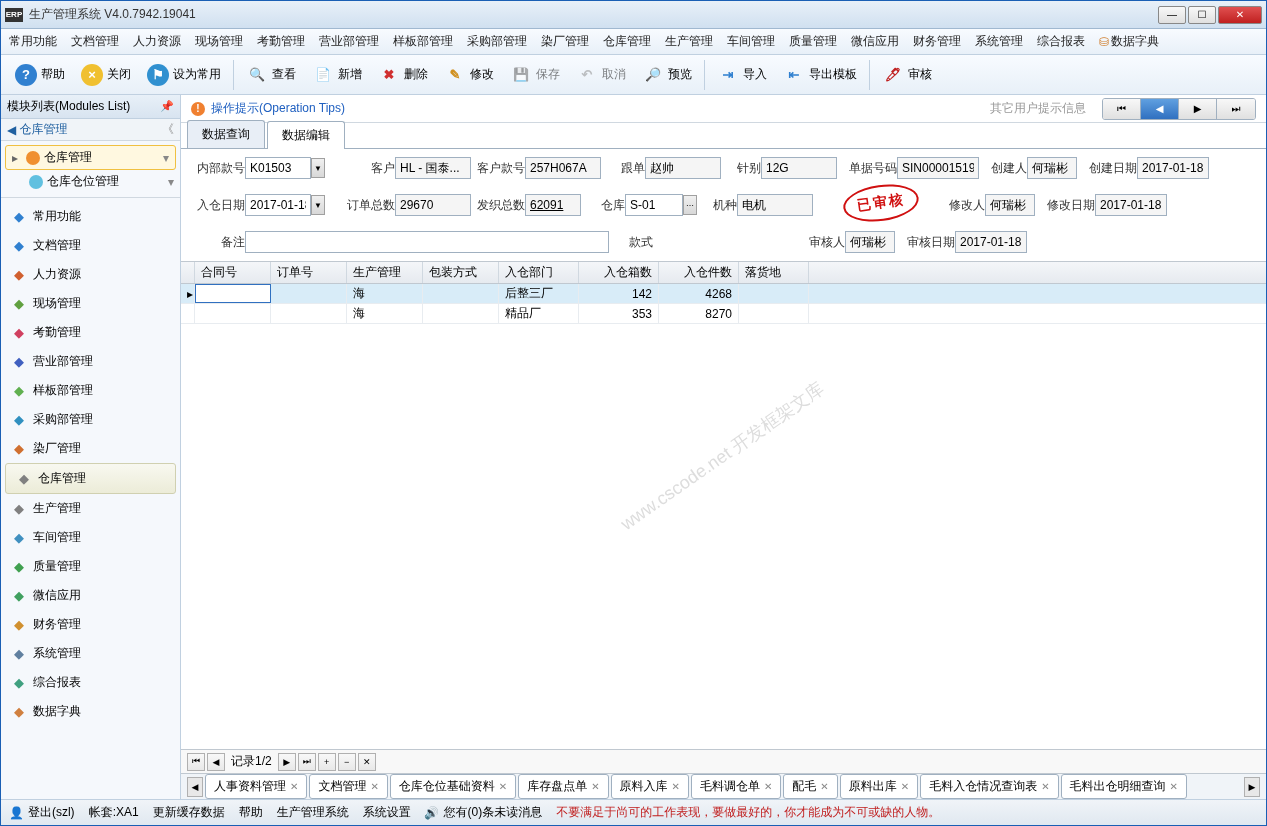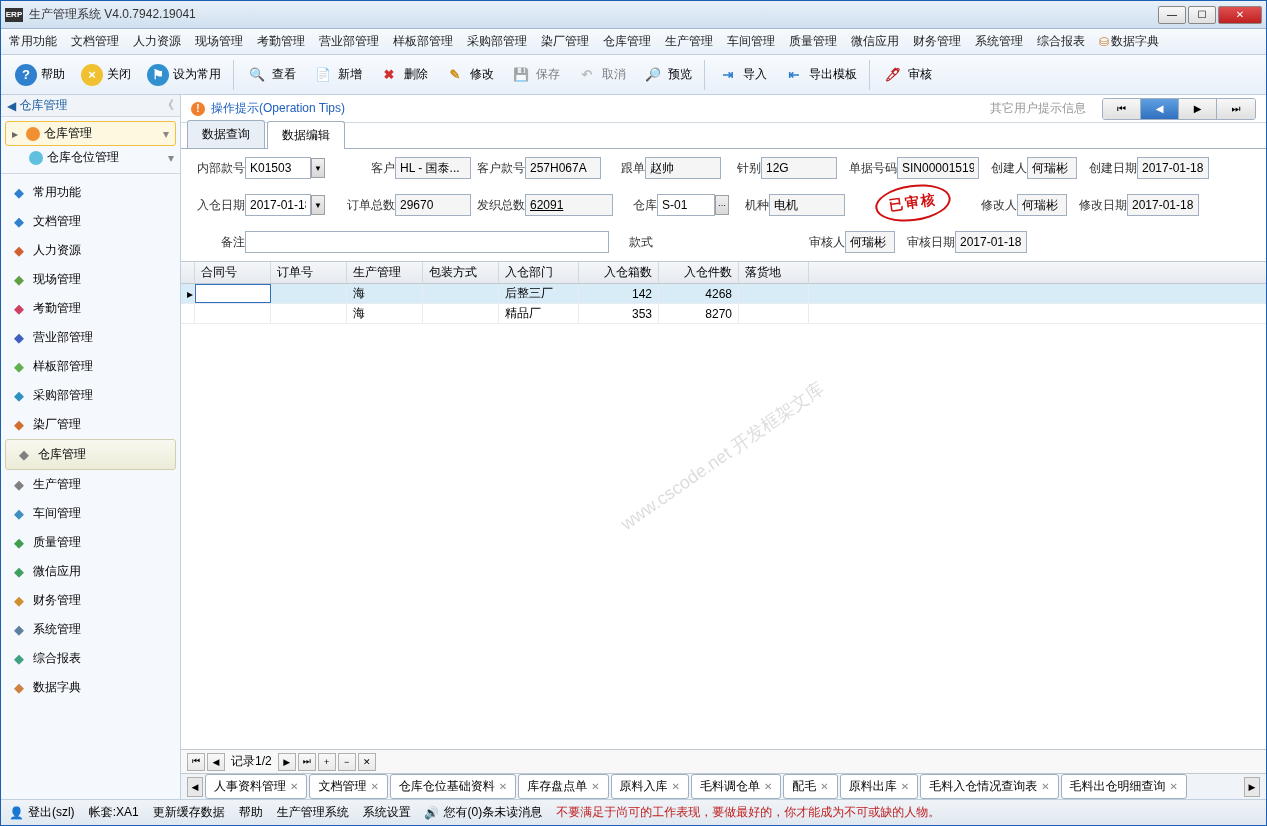--- a/index.html
+++ b/index.html
@@ -165,20 +165,24 @@
       </div>
     <div class="tsep"></div>
     <div class="tbtn">
         <div class="tico" style="color:#c02020">🖊</div>
         <span>审核</span>
       </div>
   </div>
 
   <div class="body">
     <div class="sidebar">
+      <div class="side-hdr">
+        <span>模块列表(Modules List)</span>
+          <span class="pin">📌</span>
+      </div>
       <div class="side-nav">
         <span>◀</span>&nbsp;<span>仓库管理</span><span class="chev">《</span>
       </div>
       <div class="tree">
         <div class="tree-item root">
           <span class="tree-arrow">▸</span>
           <span class="tree-ico" style="background:#f09030"></span>
           <span>仓库管理</span>
           <span style="margin-left:auto;color:#888">▾</span>
         </div>
@@ -302,21 +306,21 @@
           <span class="fl w">创建日期</span>
           <input class="fi ro" style="width: 72px;" value="2017-01-18">
         </div>
         <div class="form-row">
           <span class="fl">入仓日期</span>
           <input class="fi" style="width: 66px;" value="2017-01-18">
             <div class="dd">▼</div>
           <span class="fl" style="width:70px">订单总数</span>
           <input class="fi ro" style="width: 76px;" value="29670">
           <span class="fl">发织总数</span>
-          <input class="fi ro" style="width: 88px; text-decoration: underline;" value="62091">
+          <input class="fi ro" style="width: 56px; text-decoration: underline;" value="62091">
           <span class="fl" style="width:44px">仓库</span>
           <input class="fi" style="width: 58px;" value="S-01">
             <div class="dd">⋯</div>
           <span class="fl" style="width:40px">机种</span>
           <input class="fi ro" style="width: 76px;" value="电机">
           <div class="stamp" style="margin-left:30px">
               <div class="stamp-oval">已审核</div>
             </div>
           <span class="fl" style="width:62px">修改人</span>
           <input class="fi ro" style="width: 50px;" value="何瑞彬">

